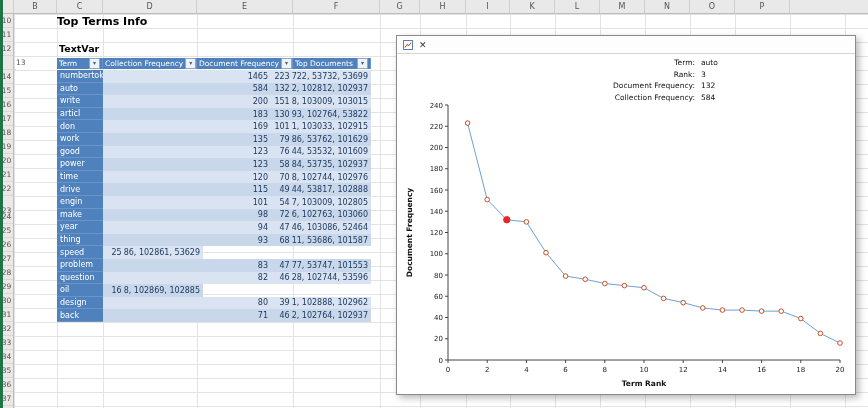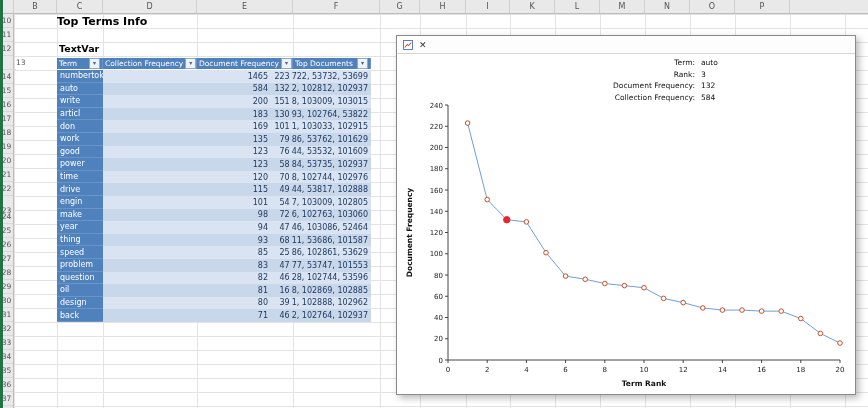--- a/index.html
+++ b/index.html
@@ -286,21 +286,20 @@
       <div class="trow bandB">
         <div class="tcell term">thing</div>
         <div class="tcell cf">93</div>
         <div class="tcell dftd">
           <span>68</span>
           <span class="td-docs">11, 53686, 101587</span>
         </div>
       </div>
       <div class="trow bandA">
         <div class="tcell term">speed</div>
-        <div class="tcell cf">85</div>
         <div class="tcell dftd">
           <span>25</span>
           <span class="td-docs">86, 102861, 53629</span>
         </div>
       </div>
       <div class="trow bandB">
         <div class="tcell term">problem</div>
         <div class="tcell cf">83</div>
         <div class="tcell dftd">
           <span>47</span>
@@ -310,21 +309,20 @@
       <div class="trow bandA">
         <div class="tcell term">question</div>
         <div class="tcell cf">82</div>
         <div class="tcell dftd">
           <span>46</span>
           <span class="td-docs">28, 102744, 53596</span>
         </div>
       </div>
       <div class="trow bandB">
         <div class="tcell term">oil</div>
-        <div class="tcell cf">81</div>
         <div class="tcell dftd">
           <span>16</span>
           <span class="td-docs">8, 102869, 102885</span>
         </div>
       </div>
       <div class="trow bandA">
         <div class="tcell term">design</div>
         <div class="tcell cf">80</div>
         <div class="tcell dftd">
           <span>39</span>

